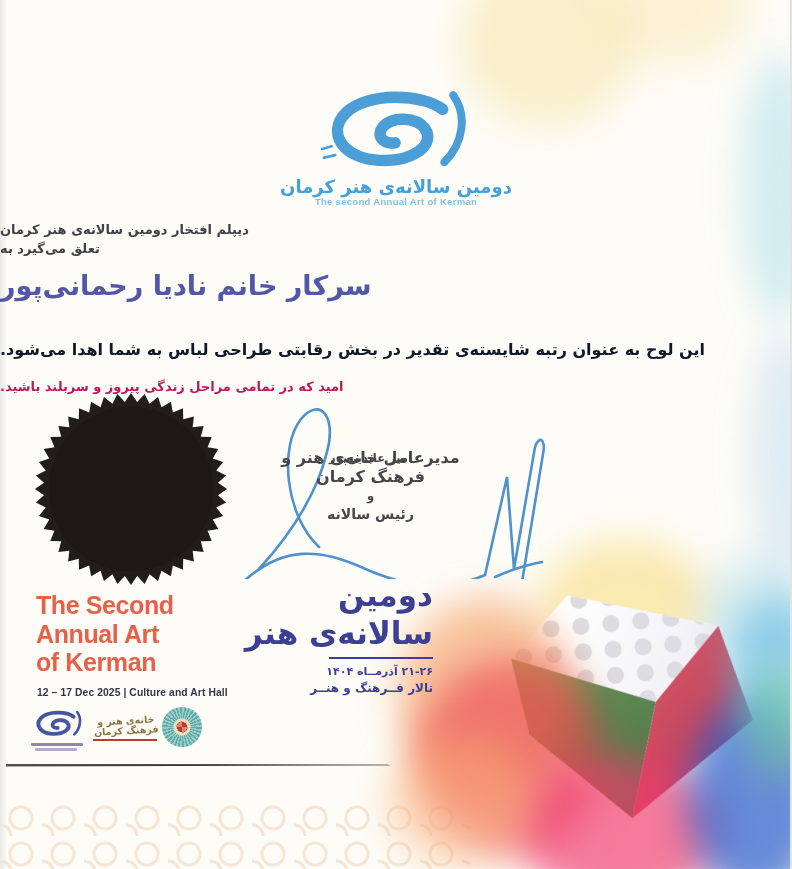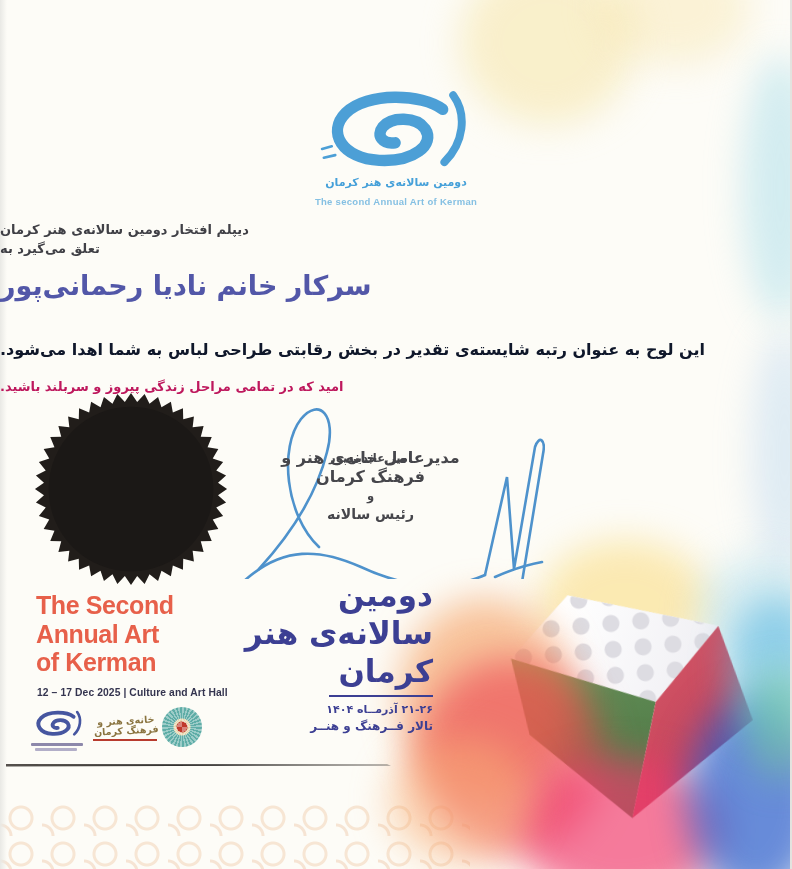--- a/index.html
+++ b/index.html
@@ -14,21 +14,21 @@
     background:linear-gradient(to right, #e9e9e5, rgba(253,252,247,0)); z-index:4; }
   .edge-right { position:absolute; right:0; top:0; width:2px; height:100%;
     background:#e3e3df; z-index:4; }
   
   .wash { position:absolute; border-radius:50%; filter:blur(18px); }
   .z0{z-index:0} .z2{z-index:2}
   .txt { position:absolute; z-index:10; }
   
   .logo-svg { position:absolute; left:301px; top:90px; z-index:10; }
   .title-fa { left:0; right:0; top:176px; text-align:center;
-    font-size:11px; font-weight:bold; color:#45a0d9; direction:rtl; }
+    font-size:18px; font-weight:bold; color:#45a0d9; direction:rtl; }
   .title-en { left:0; right:0; top:196px; text-align:center;
     font-size:9.5px; font-weight:bold; color:#85c0e3; letter-spacing:.3px;
     font-family:"Liberation Sans", sans-serif; }
   
   .fa { direction:rtl; }
   .center { left:0; right:0; text-align:left; }
   .intro1 { top:222px; font-size:13px; font-weight:600; color:#404046; }
   .intro2 { top:241px; font-size:13px; font-weight:600; color:#404046; }
   .recipient { top:270px; font-size:27px; font-weight:bold; color:#5257a8; }
   .award { top:340px; font-size:16px; font-weight:600; color:#0f172a; }
@@ -179,21 +179,20 @@
   <div class="cap-bar" style="left:31px;top:743px;width:52px;"></div>
   <div class="cap-bar" style="left:35px;top:748px;width:42px;background:#b2aec8;"></div>
 
   <div class="calligraphy fa">خانه‌ی هنر و فرهنگ کرمان</div>
   <div class="callig-underline"></div>
   <div class="mandala"></div>
 
   <div class="f-fa">
     <div class="big">دومین</div>
     <div class="big">سالانه‌ی هنر</div>
-    <div class="big">کرمان</div>
     <div class="rule"></div>
     <div class="date">۲۱-۲۶ آذرمــاه ۱۴۰۴</div>
     <div class="venue">تالار فــرهنگ و هنــر</div>
   </div>
 
   <div class="divider"></div>
 
 </div>
 
 </body></html>

